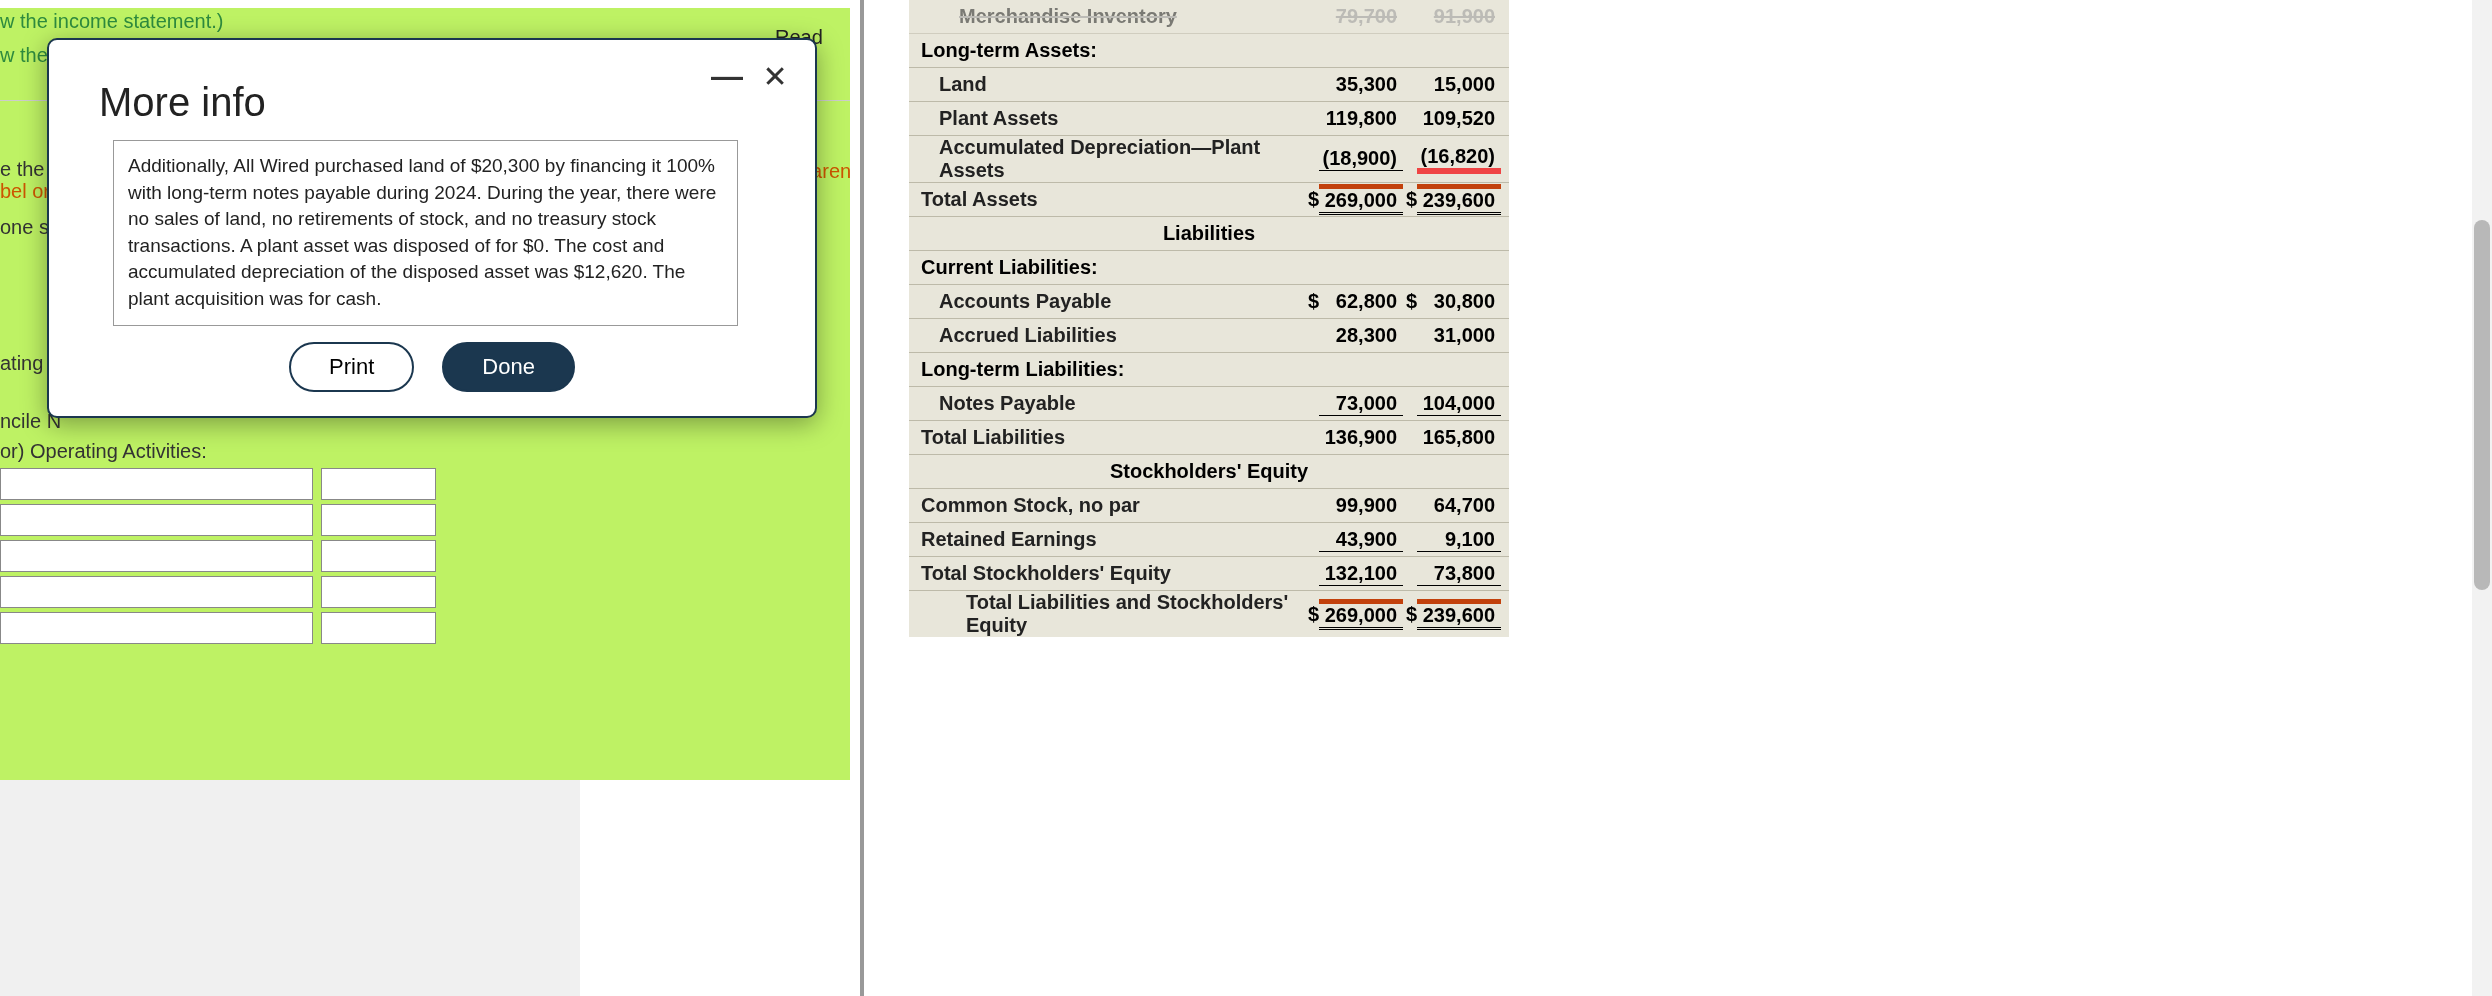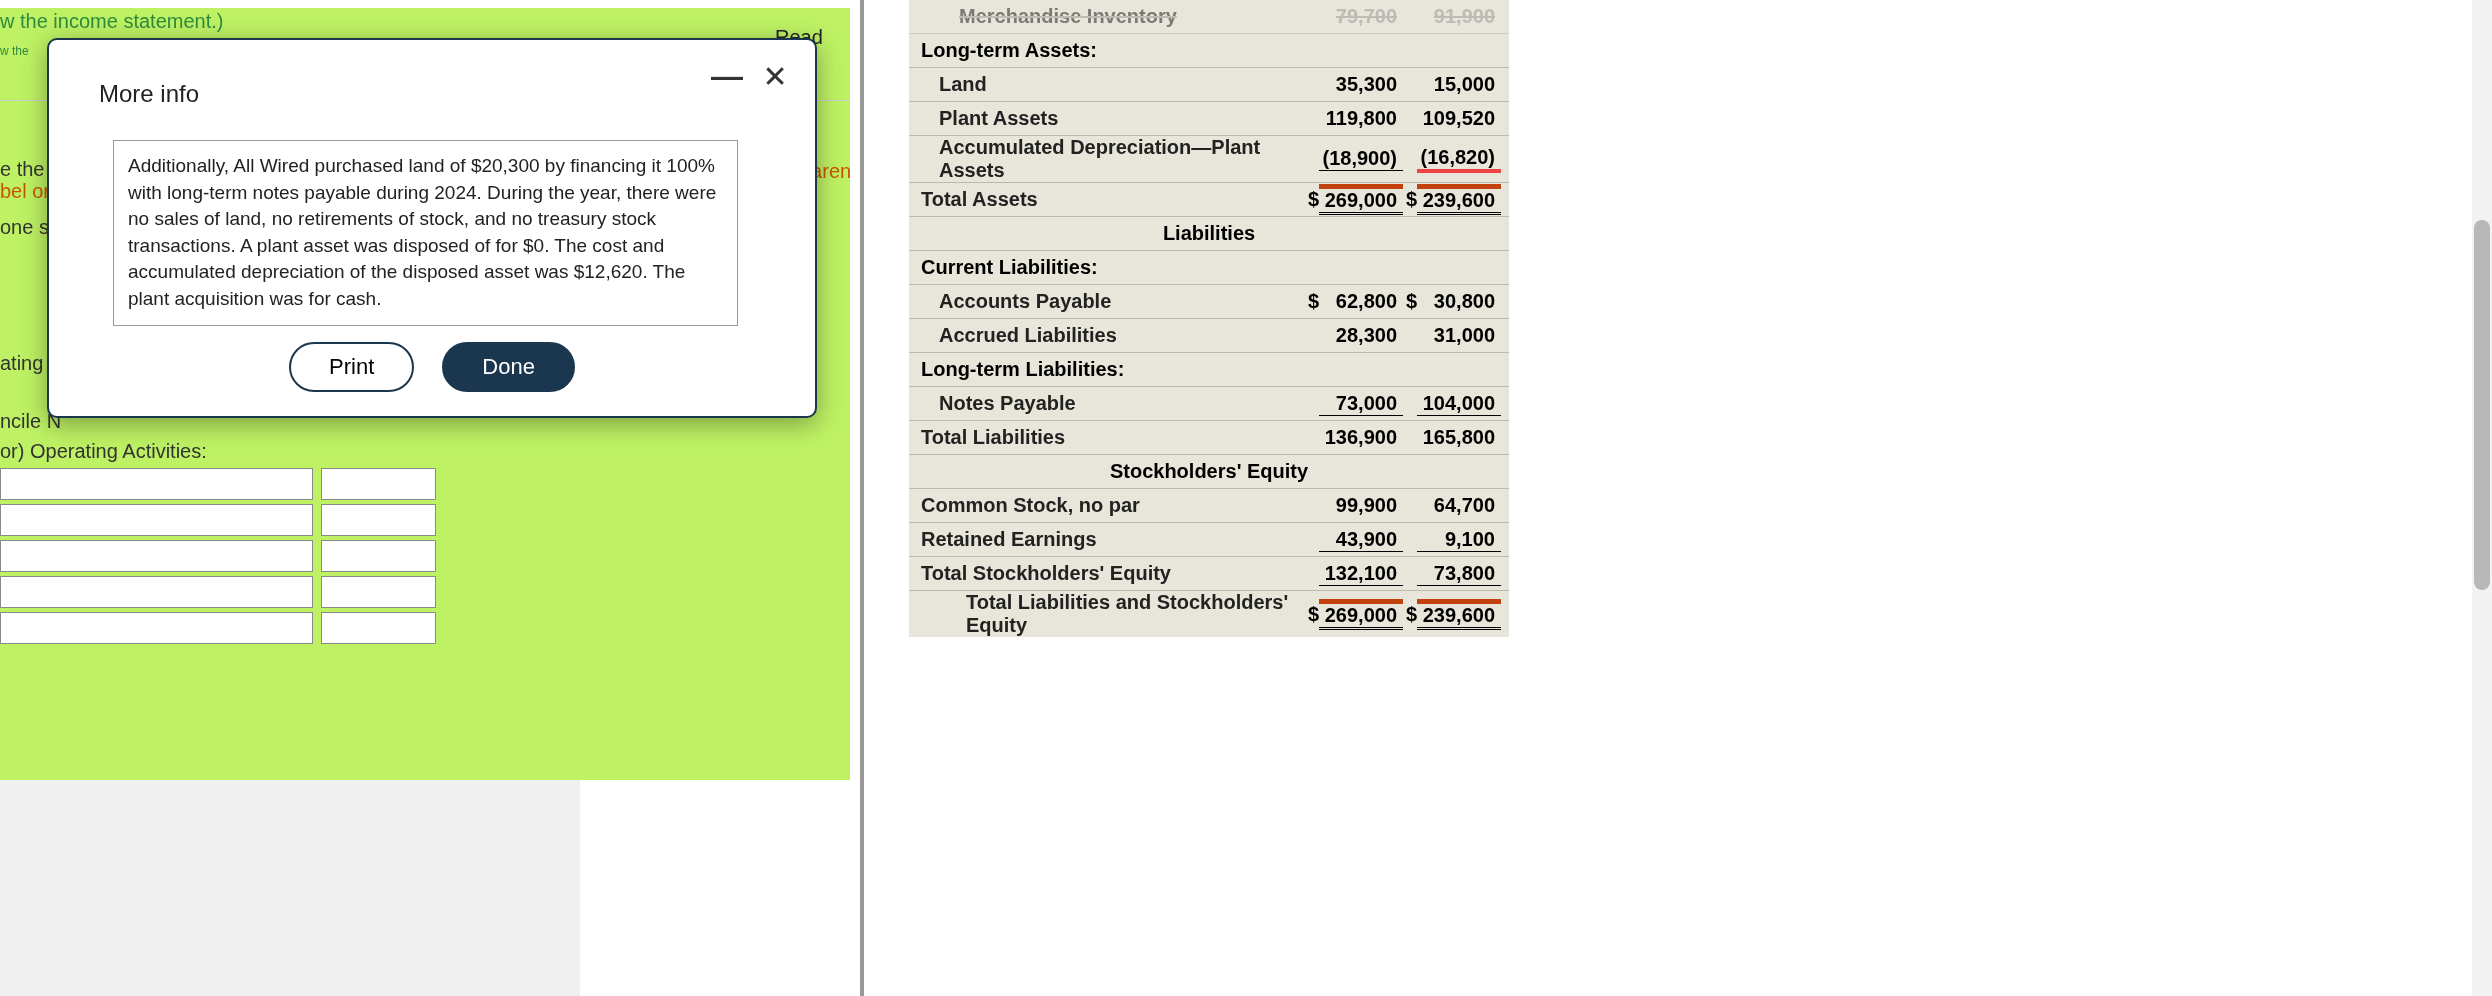--- a/index.html
+++ b/index.html
@@ -27,21 +27,21 @@
   .green1 {
     color: #2e8b3e;
     font-size: 20px;
     font-weight: 500;
     position: absolute;
     left: 0;
     top: 2px;
   }
   .green2 {
     color: #2e8b3e;
-    font-size: 12px;
+    font-size: 20px;
     font-weight: 500;
     position: absolute;
     left: 0;
     top: 36px;
   }
   .read-the {
     position: absolute;
     left: 775px;
     top: 18px;
     color: #222;
@@ -99,21 +99,21 @@
     background:#fff;
     border:2px solid #1b374f;
     border-radius:10px;
     box-shadow: 0 6px 26px rgba(0,0,0,0.35);
     z-index:50;
   }
   .modal-title {
     position:absolute;
     left:50px;
     top:40px;
-    font-size:24px;
+    font-size:40px;
     color:#222;
   }
   .modal-min {
     position:absolute;
     right:70px;
     top:18px;
     width:36px;
     height:36px;
     cursor:pointer;
     display:flex;
@@ -304,21 +304,21 @@
       <div class="col-d"></div>
       <div class="col-v">119,800</div>
       <div class="col-d"></div>
       <div class="col-v">109,520</div>
     </div>
     <div class="bs-row underline-single">
       <div class="bs-label indent">Accumulated Depreciation—Plant Assets</div>
       <div class="col-d"></div>
       <div class="col-v" style="border-bottom:1px solid #000;border-top:none">(18,900)</div>
       <div class="col-d"></div>
-      <div class="col-v" style="border-bottom:4px solid #ef4444;border-top:none">(16,820)</div>
+      <div class="col-v" style="border-bottom:6px solid #ef4444;border-top:none">(16,820)</div>
     </div>
     <div class="bs-row dbl">
       <div class="bs-label plain">Total Assets</div>
       <div class="col-d">$</div>
       <div class="col-v">269,000</div>
       <div class="col-d">$</div>
       <div class="col-v">239,600</div>
     </div>
 
     <div class="bs-row">

